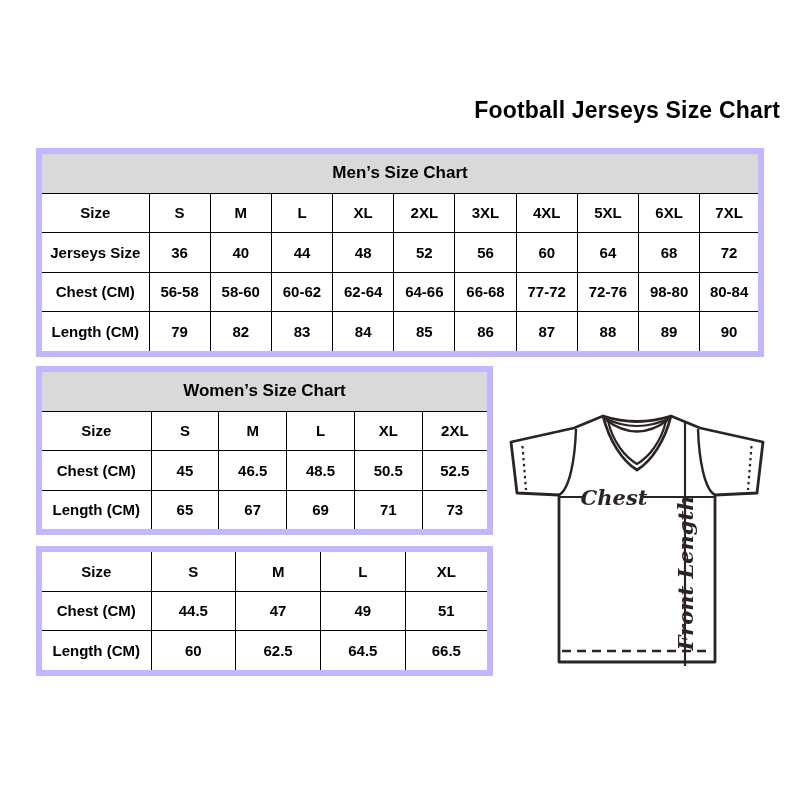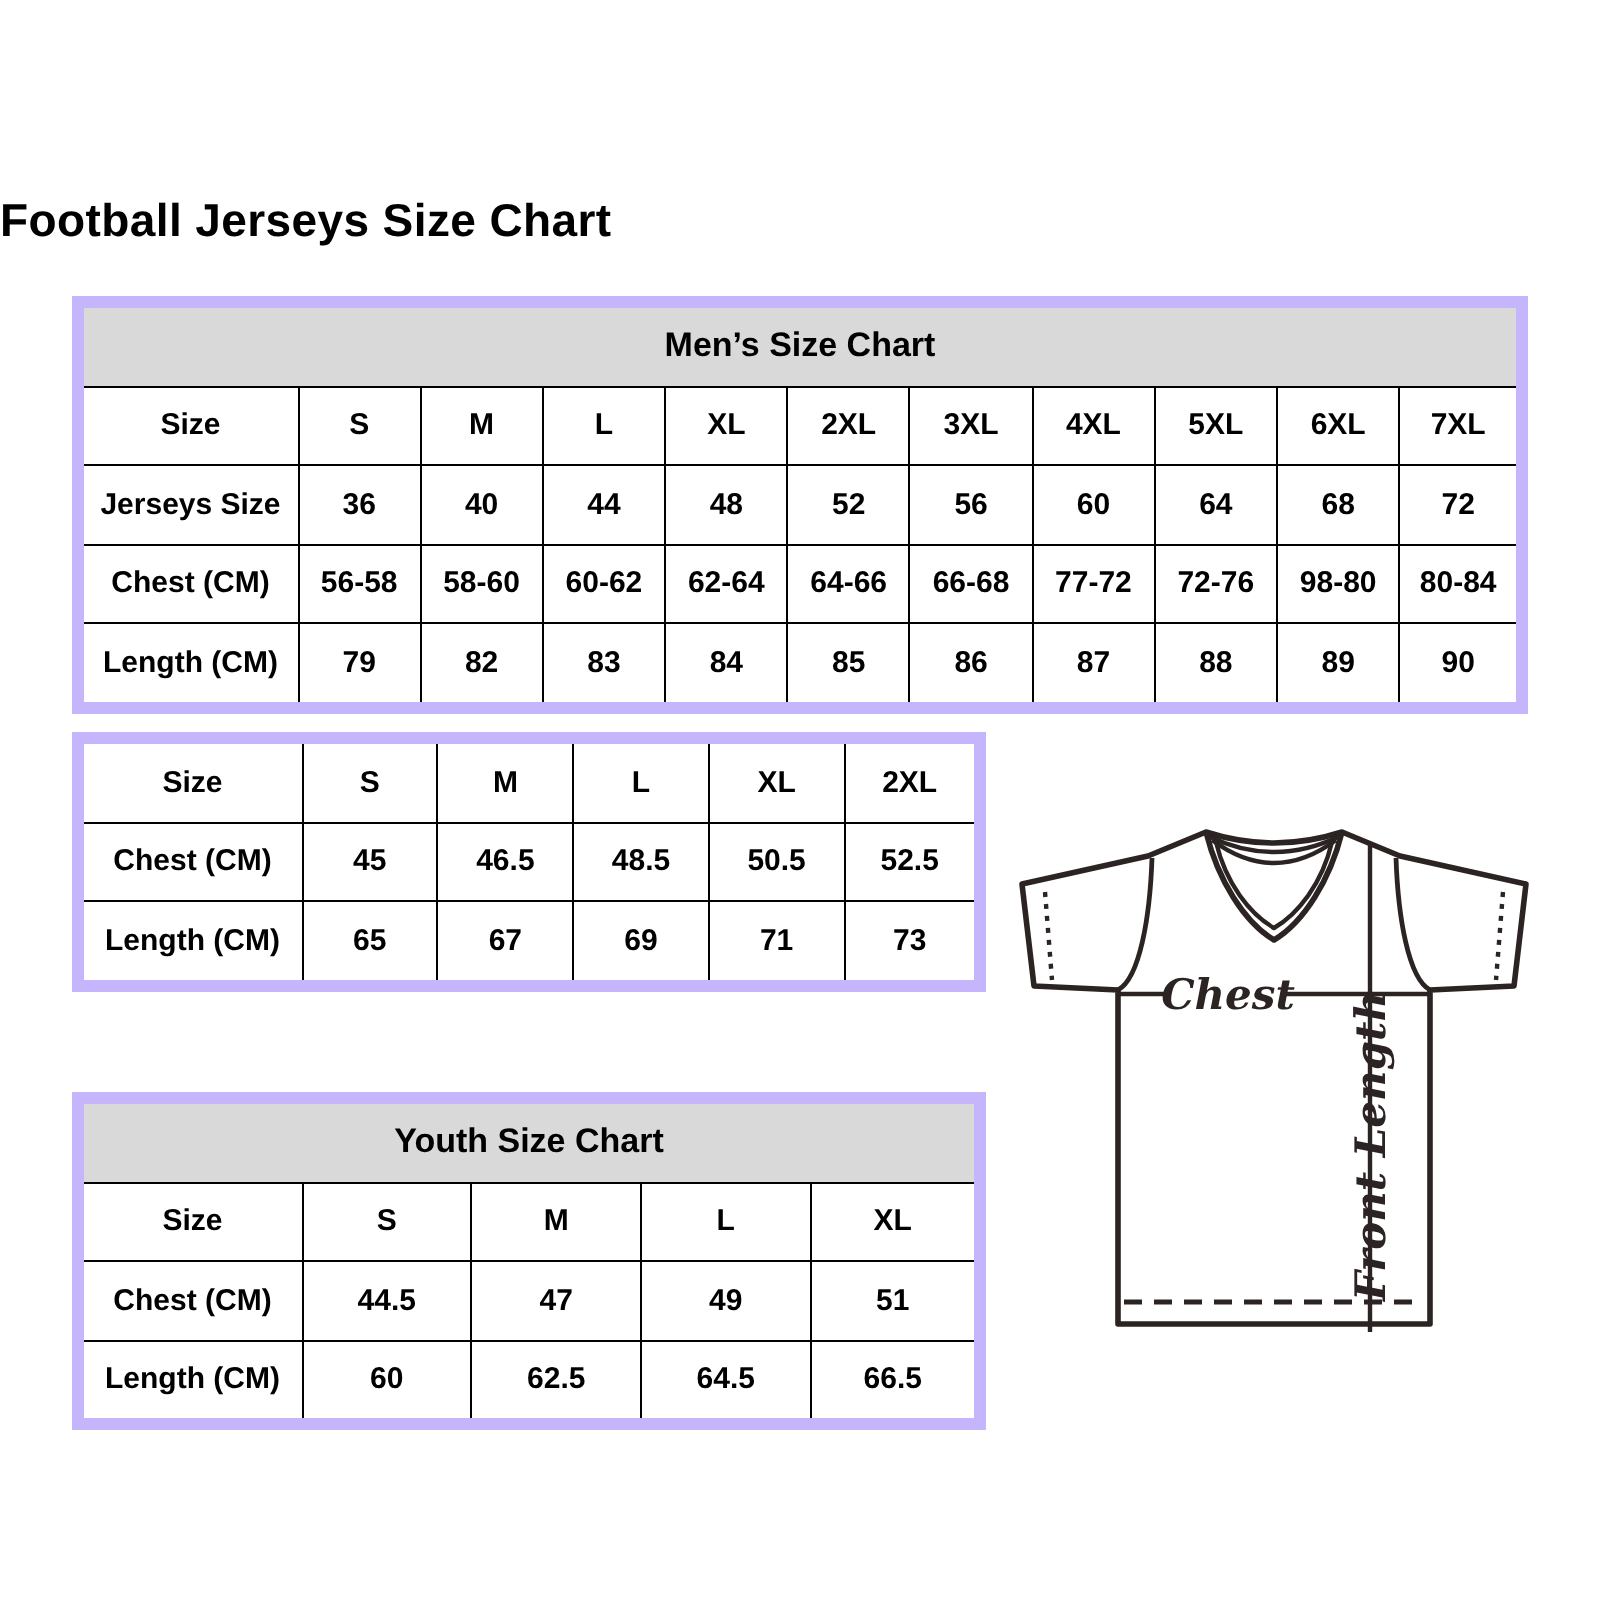--- a/index.html
+++ b/index.html
@@ -1,17 +1,17 @@
 <!DOCTYPE html>
 <html><head>
 <meta charset="utf-8">
 <style>
   html,body{margin:0;padding:0;background:#ffffff;}
   body{width:800px;height:800px;position:relative;font-family:"Liberation Sans",sans-serif;color:#000;}
-  .page-title{position:absolute;top:97px;left:0;width:780px;text-align:left;
+  .page-title{position:absolute;top:97px;left:0;width:780px;text-align:right;
               font-size:23px;font-weight:bold;letter-spacing:0.2px;}
   table.size-chart{position:absolute;border-collapse:collapse;table-layout:fixed;
                    border:6px solid #c4b5fd;}
   table.size-chart td{border:1.5px solid #000;text-align:center;vertical-align:middle;
                       font-weight:bold;font-size:15px;padding:0;height:38.5px;overflow:hidden;}
   table.size-chart td.table-header{background:#d9d9d9;font-size:17px;}
   #mens-table{left:36px;top:148px;width:728px;}
   #womens-table{left:36px;top:366px;width:457px;}
   #youth-table{left:36px;top:546px;width:457px;}
   .jersey-wrap{position:absolute;left:495px;top:400px;width:290px;height:290px;}
@@ -99,20 +99,23 @@
 <table class="size-chart" id="womens-table">
   <colgroup>
     <col style="width:112px">
       <col>
       <col>
       <col>
       <col>
       <col>
   </colgroup>
   <tbody>
+      <tr>
+    <td colspan="6" class="table-header">Women’s Size Chart</td>
+  </tr>
   <tr>
     <td>Size</td>
     <td>S</td>
     <td>M</td>
     <td>L</td>
     <td>XL</td>
     <td>2XL</td>
   </tr>
   <tr>
     <td>Chest (CM)</td>
@@ -135,23 +138,20 @@
 
 <table class="size-chart" id="youth-table">
   <colgroup>
     <col style="width:112px">
       <col>
       <col>
       <col>
       <col>
   </colgroup>
   <tbody>
-      <tr>
-    <td colspan="5" class="table-header">Youth Size Chart</td>
-  </tr>
   <tr>
     <td>Size</td>
     <td>S</td>
     <td>M</td>
     <td>L</td>
     <td>XL</td>
   </tr>
   <tr>
     <td>Chest (CM)</td>
     <td>44.5</td>

